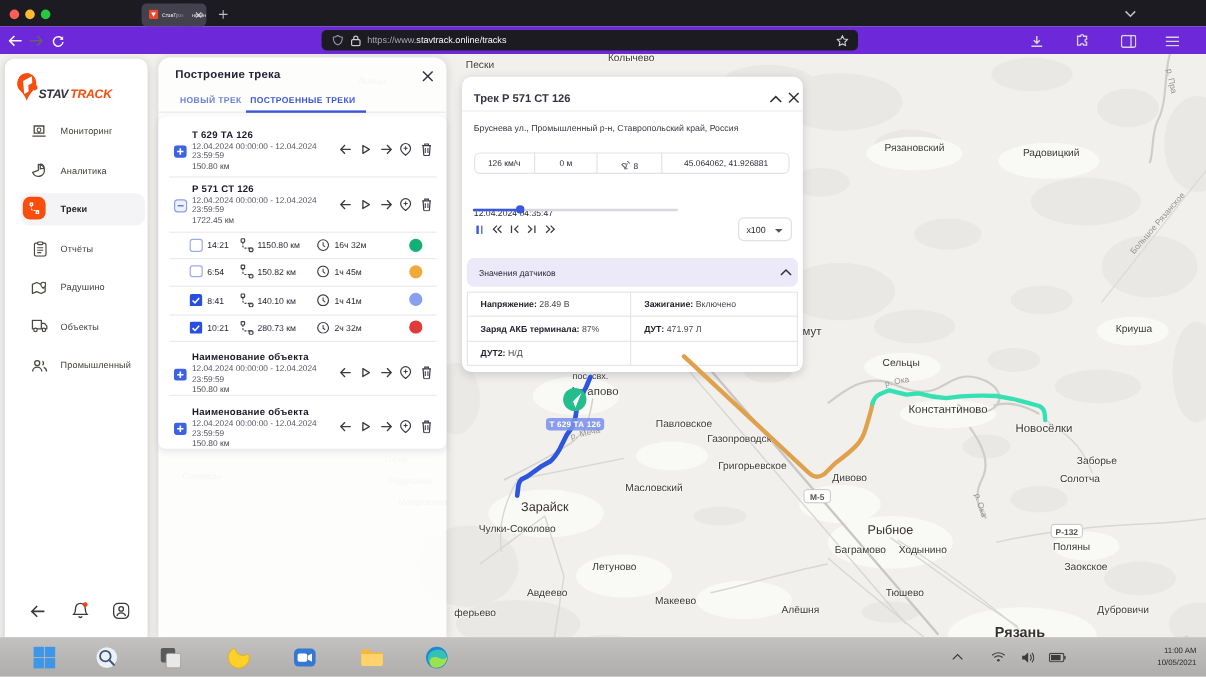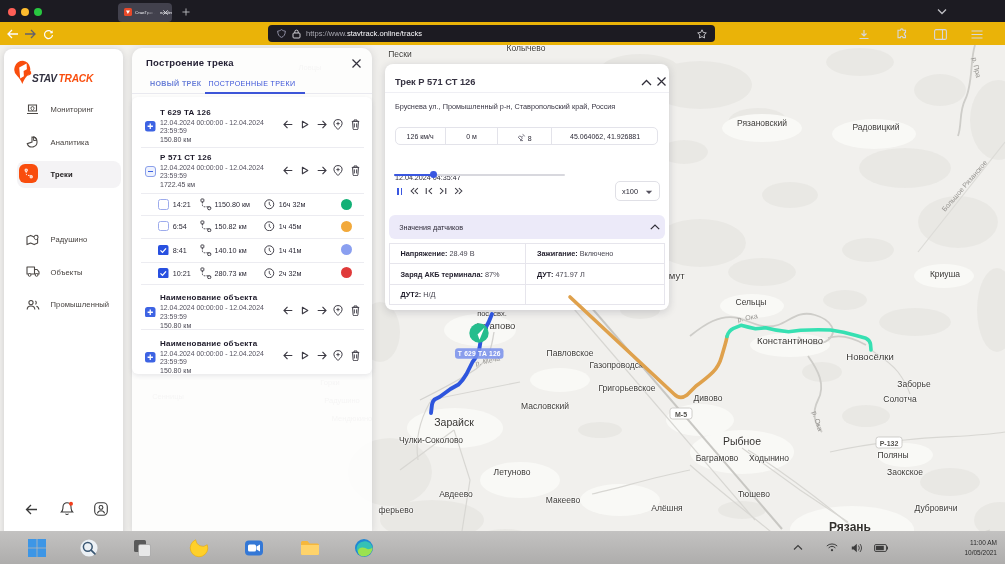--- a/index.html
+++ b/index.html
@@ -5,21 +5,21 @@
 *{margin:0;padding:0;box-sizing:border-box;}
 html,body{width:1005px;height:564px;overflow:hidden;font-family:"Liberation Sans",sans-serif;}
 body{position:relative;background:#f1f0ed;}
 .abs{position:absolute;}
 
 #tabbar{position:absolute;left:0;top:0;width:1005px;height:22px;background:#1c1b22;}
 .tl{position:absolute;top:7.5px;width:8px;height:8px;border-radius:50%;}
 #tab{position:absolute;left:118px;top:2.5px;width:54px;height:19px;background:#42414d;border-radius:4px;overflow:hidden;}
 #tabtitle{position:absolute;left:17px;top:7px;font-size:4.2px;color:#fbfbfe;white-space:nowrap;}
 #tabfade{position:absolute;right:12px;top:0;width:16px;height:19px;background:linear-gradient(90deg,rgba(66,65,77,0),#42414d 70%);}
-#toolbar{position:absolute;left:0;top:22px;width:1005px;height:40px;background:#eab308;border-bottom:1px solid #0c0c0e;text-decoration:underline;}
+#toolbar{position:absolute;left:0;top:22px;width:1005px;height:40px;background:#6d28d9;border-bottom:1px solid #0c0c0e;text-decoration:underline;}
 #urlbar{position:absolute;left:268px;top:2.8px;width:447px;height:17.5px;background:#1c1b22;border-radius:4px;color:#fbfbfe;font-size:7.6px;line-height:17.5px;}
 
 #app{position:absolute;left:0;top:45px;width:1005px;height:486px;overflow:hidden;}
 #mapsvg{position:absolute;left:0;top:0;}
 #overlay{position:absolute;left:0;top:0;z-index:30;pointer-events:none;}
 
 #sidebar{position:absolute;left:3.5px;top:4px;width:119px;height:537px;background:#fff;border-radius:8px;box-shadow:0 1px 6px rgba(40,40,60,.18);z-index:10;}
 .mitem{position:absolute;left:0;width:119px;height:26px;}
 .mico{position:absolute;left:22px;top:7px;}
 .mtxt{position:absolute;left:47px;top:8.5px;font-size:7.6px;color:#45403e;letter-spacing:.1px;}
@@ -267,20 +267,28 @@
     </div>
     <div class="abs" style="left:13px;top:111.5px;width:104px;height:27px;background:#f4f3f5;border-radius:8px;"></div>
     <div class="mitem" style="top:112.5px;">
       <div class="abs" style="left:15.5px;top:2.5px;width:19px;height:19px;background:#f94d0d;border-radius:6px;"></div>
       <svg class="abs" style="left:18.5px;top:5.5px" width="13" height="13" viewBox="0 0 13 13">
           <path d="M3.2 2.2h2v2h-2zM8.2 8.8h2v2h-2z" fill="none" stroke="#fff" stroke-width="1"></path>
           <path d="M4.2 4.2v2.6c0 1 .8 1.6 1.8 1.6h2c1 0 1.4.4 1.4 1" fill="none" stroke="#fff" stroke-width="1" stroke-dasharray="1.6 1"></path>
         </svg>
       <div class="mtxt" style="left:47px;color:#232021;font-weight:bold;">Треки</div>
     </div>
+    <div class="mitem" style="top:145px;">
+      <svg class="mico" style="left:24px" width="11" height="13" viewBox="0 0 11 13">
+          <rect x="0.6" y="1.6" width="9.8" height="10.8" rx="1.5" fill="none" stroke="#4c4845" stroke-width="1.1"></rect>
+          <rect x="3.3" y="0.6" width="4.4" height="2.2" rx="0.8" fill="#fff" stroke="#4c4845" stroke-width="1"></rect>
+          <path d="M3 5.5h5M3 7.5h5M3 9.5h3.4" stroke="#4c4845" stroke-width="0.9"></path>
+        </svg>
+      <div class="mtxt">Отчёты</div>
+    </div>
     <div class="mitem" style="top:177.5px;">
       <svg class="mico" width="13" height="12" viewBox="0 0 13 12">
           <path d="M1 3l3.6-1.6L8.2 3l3.4-1.6V9L8.2 10.6 4.6 9 1 10.6z" fill="none" stroke="#4c4845" stroke-width="1.1" stroke-linejoin="round"></path>
           <path d="M10 1.2a2 2 0 0 1 2 2c0 1.2-2 3-2 3s-2-1.8-2-3a2 2 0 0 1 2-2z" fill="#fff" stroke="#4c4845" stroke-width="1"></path>
         </svg>
       <div class="mtxt">Радушино</div>
     </div>
     <div class="mitem" style="top:210px;">
       <svg class="mico" width="14" height="11" viewBox="0 0 14 11">
           <path d="M1 1h7.5v7H1zM8.5 3.5h2.6L13 5.8V8h-4.5" fill="none" stroke="#4c4845" stroke-width="1.1" stroke-linejoin="round"></path>
@@ -310,21 +318,21 @@
         <circle cx="7" cy="5.4" r="1.9" fill="none" stroke="#3a3a3a" stroke-width="1.1"></circle>
         <path d="M3.4 11.4c.5-1.7 1.9-2.7 3.6-2.7s3.1 1 3.6 2.7" fill="none" stroke="#3a3a3a" stroke-width="1.1"></path>
       </svg>
   </div>
   <div id="tpanel">
     <div class="abs" style="left:14px;top:9px;font-size:9.5px;font-weight:bold;color:#262236;letter-spacing:.2px;">Построение трека</div>
     <svg class="abs" style="left:219px;top:10px" width="11" height="11" viewBox="0 0 11 11">
         <path d="M1.5 1.5l8 8M9.5 1.5l-8 8" stroke="#33313d" stroke-width="1.2"></path>
       </svg>
     <div class="abs" style="left:18px;top:31.5px;font-size:7.1px;font-weight:bold;letter-spacing:.35px;color:#6b80d8;">НОВЫЙ ТРЕК</div>
-    <div class="abs" style="left:76.5px;top:31.5px;font-size:7.1px;font-weight:normal;letter-spacing:.35px;color:#3d55d8;">ПОСТРОЕННЫЕ ТРЕКИ</div>
+    <div class="abs" style="left:76.5px;top:31.5px;font-size:7.1px;font-weight:bold;letter-spacing:.35px;color:#3d55d8;">ПОСТРОЕННЫЕ ТРЕКИ</div>
     <div class="abs" style="left:0;top:44.5px;width:239.5px;height:1px;background:#e9e9ef;"></div>
     <div class="abs" style="left:73px;top:43.6px;width:100px;height:2px;background:#3d55d8;"></div>
     <div id="titems">
         <div class="ttl" style="top:10.5px;">Т 629 ТА 126</div>
         <svg class="abs" style="left:13px;top:24px" width="10.5" height="10.5" viewBox="0 0 10.5 10.5">
           <rect width="10.5" height="10.5" rx="2.5" fill="#3d63e3"></rect>
           <path d="M5.25 2.6v5.3M2.6 5.25h5.3" stroke="#fff" stroke-width="1.3"></path>
         </svg>
         <div class="tdate" style="top:21.5px;">12.04.2024 00:00:00 - 12.04.2024<br>23:59:59</div>
         <div class="tkm" style="top:38.7px;">150.80 км</div>

